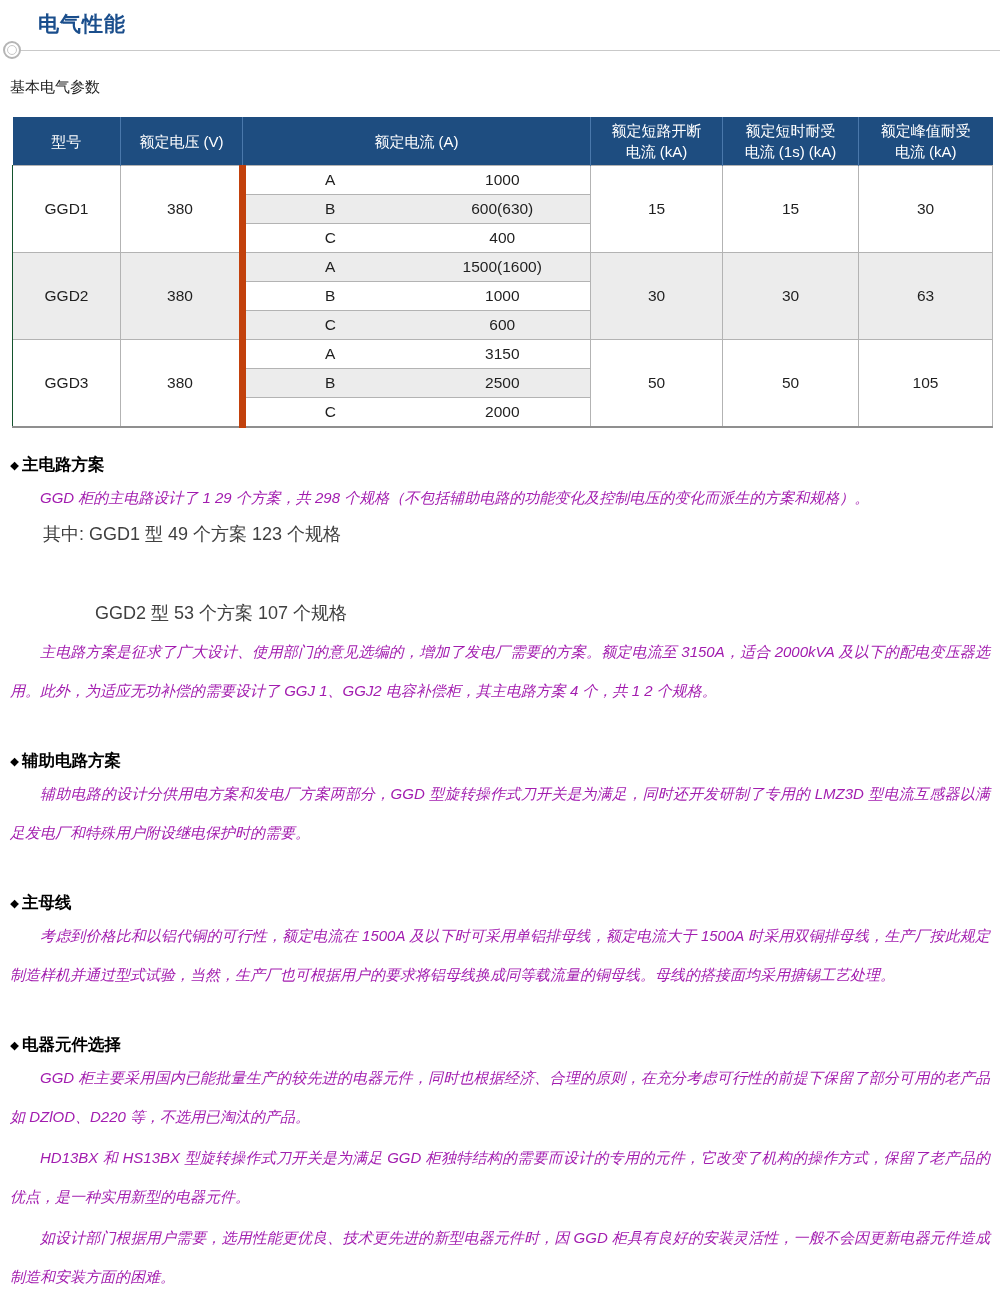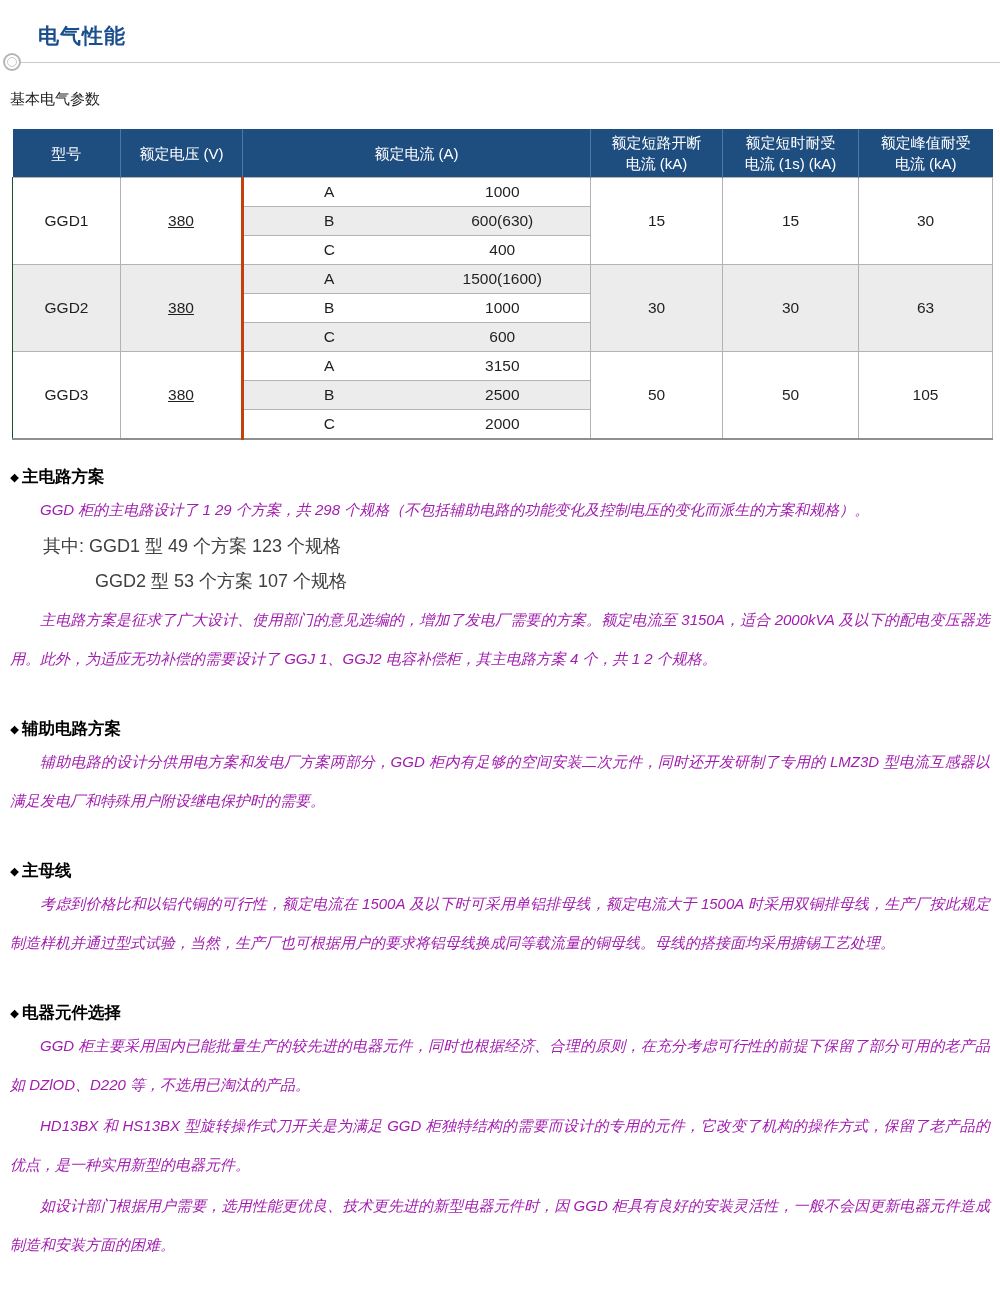--- a/index.html
+++ b/index.html
@@ -8,21 +8,21 @@
     width: 1000px;
     min-height: 1305px;
     box-sizing: border-box;
     background: #ffffff;
     font-family: "Liberation Sans", "DejaVu Sans", sans-serif;
     color: #1f1f1f;
     overflow: hidden;
   }
 
   
-  .doc-header { padding-top: 22px; }
+  .doc-header { padding-top: 10px; }
   .doc-title {
     margin-left: 38px;
     font-size: 21px;
     font-weight: bold;
     color: #1a4e8c;
     letter-spacing: 1px;
   }
   .title-rule { position: relative; height: 24px; margin-top: 2px; }
   .rule-line {
     position: absolute; left: 14px; right: 0; top: 10px;
@@ -61,21 +61,21 @@
   .params-table th:first-child { border-left: none; }
   .params-table td {
     font-size: 15.5px;
     color: #1f1f1f;
     text-align: center;
     height: 28px;
     padding: 0;
     background: #fff;
   }
   td.c-model { border-left:1px solid #14532d; border-right:1px solid #b3b3b3; }
-  td.c-volt  { border-right:3px solid #c2410c;text-decoration:underline; }
+  td.c-volt  { border-right:7px solid #c2410c; }
   td.c-code  { border-top:1px solid #b3b3b3; border-bottom:1px solid #b3b3b3; }
   td.c-curr  { border-top:1px solid #b3b3b3; border-bottom:1px solid #b3b3b3; border-right:1px solid #b3b3b3; }
   td.c-ka    { border-right:1px solid #b3b3b3; }
   tr.block-start td.c-model, tr.block-start td.c-volt, tr.block-start td.c-ka { border-top:1px solid #b3b3b3; }
   td.bg-gray { background:#ececec; }
   td.bg-white { background:#ffffff; }
 
   
   .section { margin: 40px 10px 0 10px; }
   .section.first { margin-top: 26px; }
@@ -85,21 +85,21 @@
     margin: 2px 0 0 0;
     font-size: 15px;
     line-height: 2.6;
     text-align: justify;
     text-indent: 2em;
     color: #a21caf;
     font-style: italic;
   }
   .sub-line { font-size: 18px; line-height: 1.92; color: #404040; }
   .sub-line.l1 { padding-left: 33px; }
-  .sub-line.l2 { padding-left: 85px; }
+  .sub-line.l2 { padding-left: 85px; margin-top: 44px; }
 </style>
 </head>
 <body>
 
 <div class="page">
 
   <div class="doc-header">
     <div class="doc-title">电气性能</div>
     <div class="title-rule">
       <div class="rule-line"></div>
@@ -202,21 +202,21 @@
     <p class="para">GGD 柜的主电路设计了 1 29 个方案，共 298 个规格（不包括辅助电路的功能变化及控制电压的变化而派生的方案和规格）。</p>
     <div class="sub-line l1">其中: GGD1 型 49 个方案 123 个规格</div>
     <div class="sub-line l2">GGD2 型 53 个方案 107 个规格</div>
     <p class="para">主电路方案是征求了广大设计、使用部门的意见选编的，增加了发电厂需要的方案。额定电流至 3150A，适合 2000kVA 及以下的配电变压器选用。此外，为适应无功补偿的需要设计了 GGJ 1、GGJ2 电容补偿柜，其主电路方案 4 个，共 1 2 个规格。</p>
   </div>
 
   <div class="section">
     <div class="sec-title">
       <span class="diamond">◆</span><span>辅助电路方案</span>
     </div>
-    <p class="para">辅助电路的设计分供用电方案和发电厂方案两部分，GGD 柜内有足够的空间安装二次元件，同时还开发研制了专用的 LMZ3D 型电流互感器以满足发电厂和特殊用户附设继电保护时的需要。</p>
+    <p class="para">辅助电路的设计分供用电方案和发电厂方案两部分，GGD 型旋转操作式刀开关是为满足，同时还开发研制了专用的 LMZ3D 型电流互感器以满足发电厂和特殊用户附设继电保护时的需要。</p>
   </div>
 
   <div class="section">
     <div class="sec-title">
       <span class="diamond">◆</span><span>主母线</span>
     </div>
     <p class="para">考虑到价格比和以铝代铜的可行性，额定电流在 1500A 及以下时可采用单铝排母线，额定电流大于 1500A 时采用双铜排母线，生产厂按此规定制造样机并通过型式试验，当然，生产厂也可根据用户的要求将铝母线换成同等载流量的铜母线。母线的搭接面均采用搪锡工艺处理。</p>
   </div>
 
   <div class="section">

